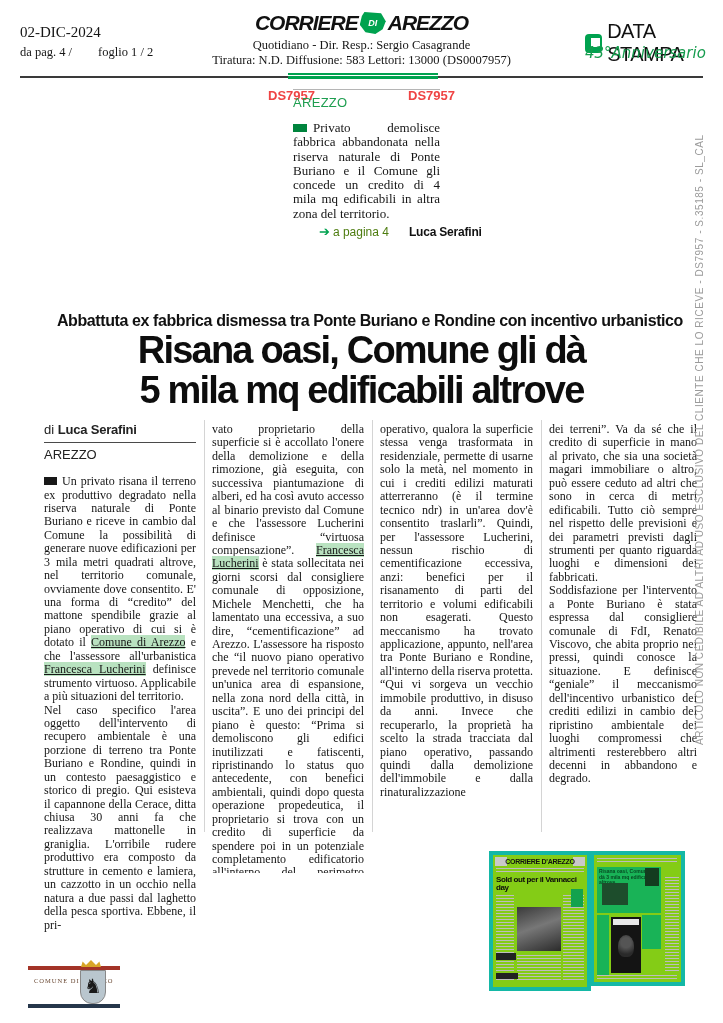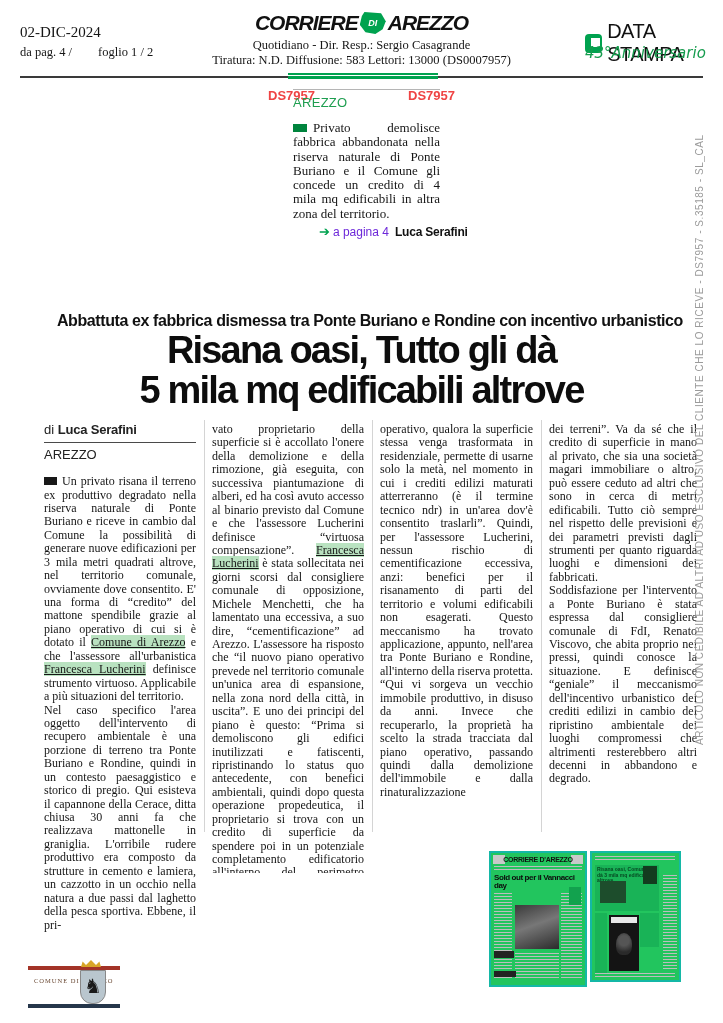--- a/index.html
+++ b/index.html
@@ -37,21 +37,21 @@
 
   
   .teaser{left:293px;top:82px;width:147px;z-index:2;}
   .tz-title{font-weight:bold;font-size:26px;line-height:1.2;letter-spacing:-0.5px;color:#101010;}
   .tz-rule{height:1px;background:#b5b5b5;margin:7px 0 5px 0;}
   .tz-city{font-family:"Liberation Sans",sans-serif;font-size:13px;color:#1e9e50;letter-spacing:0.3px;margin-bottom:11px;}
   .tz-body{font-size:13px;line-height:1.1;text-align:justify;}
   .tz-sq{display:inline-block;width:14px;height:8px;background:#00843d;margin-right:6px;}
   .tz-ref{margin-top:3px;padding-left:26px;font-family:"Liberation Sans",sans-serif;font-size:12px;white-space:nowrap;}
   .tz-arrow{color:#00a24f;font-size:13px;margin-right:3px;}
-  .tz-pg{color:#6d28d9;margin-right:6px;}
+  .tz-pg{color:#4d7c0f;margin-right:20px;}
   .tz-author{font-weight:bold;color:#111;letter-spacing:-0.2px;}
 
   
   .kicker{left:40px;top:312px;width:643px;text-align:right;font-family:"Liberation Sans",sans-serif;
           font-weight:bold;font-size:16px;letter-spacing:-0.4px;color:#111;}
   .headline{left:40px;top:331px;width:643px;text-align:center;font-family:"Liberation Sans",sans-serif;
             font-weight:bold;font-size:38px;line-height:1.05;letter-spacing:-1.8px;color:#0d0d0d;}
 
   
   .col{font-size:12px;line-height:1.12;text-align:justify;overflow:hidden;}
@@ -69,21 +69,21 @@
   .bsq{display:inline-block;width:13px;height:8px;background:#181818;margin-right:5px;}
   .hl{background:#b9e2c0;text-decoration:underline;}
 
   
   .vnote{left:694px;top:95px;height:690px;width:16px;
          writing-mode:vertical-rl;transform:rotate(180deg);
          font-family:"Liberation Sans",sans-serif;font-size:10px;letter-spacing:0.55px;
          color:#9b9b9b;white-space:nowrap;text-align:center;}
 
   
-  .thumb{background:#22c55e;border:2px solid #14b8a6;overflow:hidden;}
+  .thumb{background:#84cc16;border:4px solid #14b8a6;overflow:hidden;}
   .thumb1{left:489px;top:851px;width:94px;height:132px;}
   .thumb2{left:590px;top:851px;width:87px;height:127px;}
   .t-mast{position:absolute;left:0;top:3px;width:100%;text-align:center;
           font-family:"Liberation Sans",sans-serif;font-weight:bold;font-size:7px;letter-spacing:-0.3px;color:#111;}
   .t-mastbox{position:absolute;top:2px;width:12px;height:9px;background:#c9c9c9;}
   .t-head{position:absolute;left:3px;top:21px;width:88px;font-family:"Liberation Sans",sans-serif;
           font-weight:bold;font-size:8px;letter-spacing:-0.4px;color:#0c0c0c;line-height:1;}
   .t-lines{background:repeating-linear-gradient(#bdbdbd 0 1px,transparent 1px 3px);}
   .t-photo{position:absolute;left:24px;top:52px;width:44px;height:44px;
            background:linear-gradient(160deg,#3a3a3a 0%,#777 45%,#2b2b2b 100%);}
@@ -154,21 +154,21 @@
     <div class="tz-rule"></div>
     <div class="tz-city">AREZZO</div>
     <div class="tz-body"><span class="tz-sq"></span><span>Privato demolisce fabbrica abbandonata nella riserva naturale di Ponte Buriano e il Comune gli concede un credito di 4 mila mq edificabili in altra zona del territorio.</span></div>
     <div class="tz-ref">
       <span class="tz-arrow">➔</span><span class="tz-pg">a pagina 4</span><span class="tz-author">Luca Serafini</span>
     </div>
   </div>
 
   <div class="abs kicker">Abbattuta ex fabbrica dismessa tra Ponte Buriano e Rondine con incentivo urbanistico</div>
   <div class="abs headline">
-    <div>Risana oasi, Tutto gli dà</div>
+    <div>Risana oasi, Comune gli dà</div>
     <div>5 mila mq edificabili altrove</div>
   </div>
 
   <div class="abs vrule vr1"></div>
   <div class="abs vrule vr2"></div>
   <div class="abs vrule vr3"></div>
 
   <div class="abs col col1">
     <div class="byline"><span>di </span><b>Luca Serafini</b></div>
     <div class="dateline">AREZZO</div>

